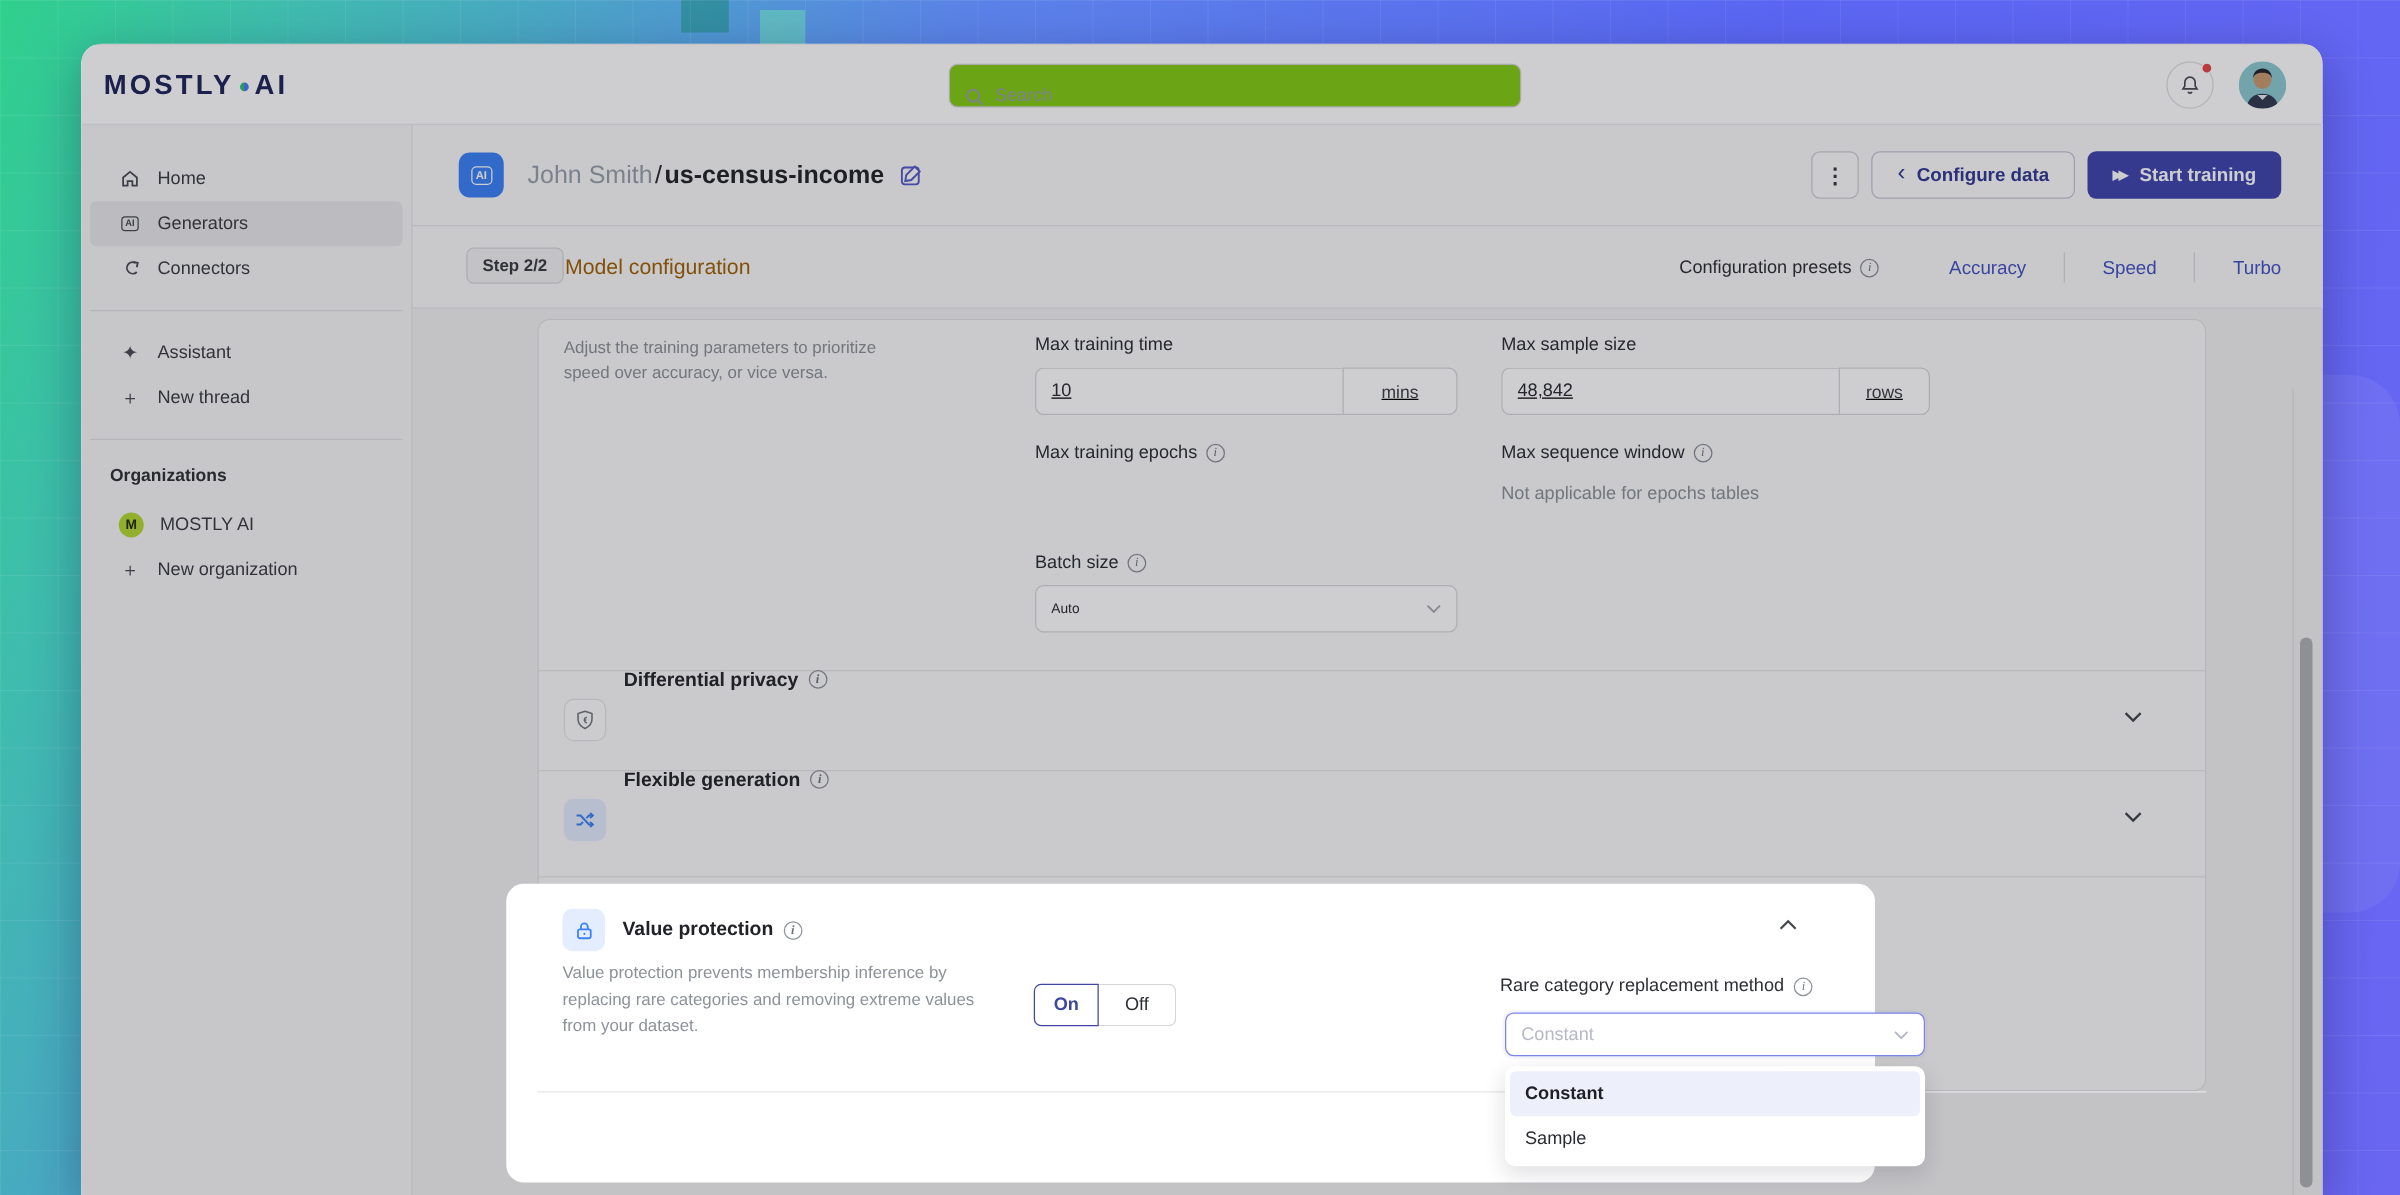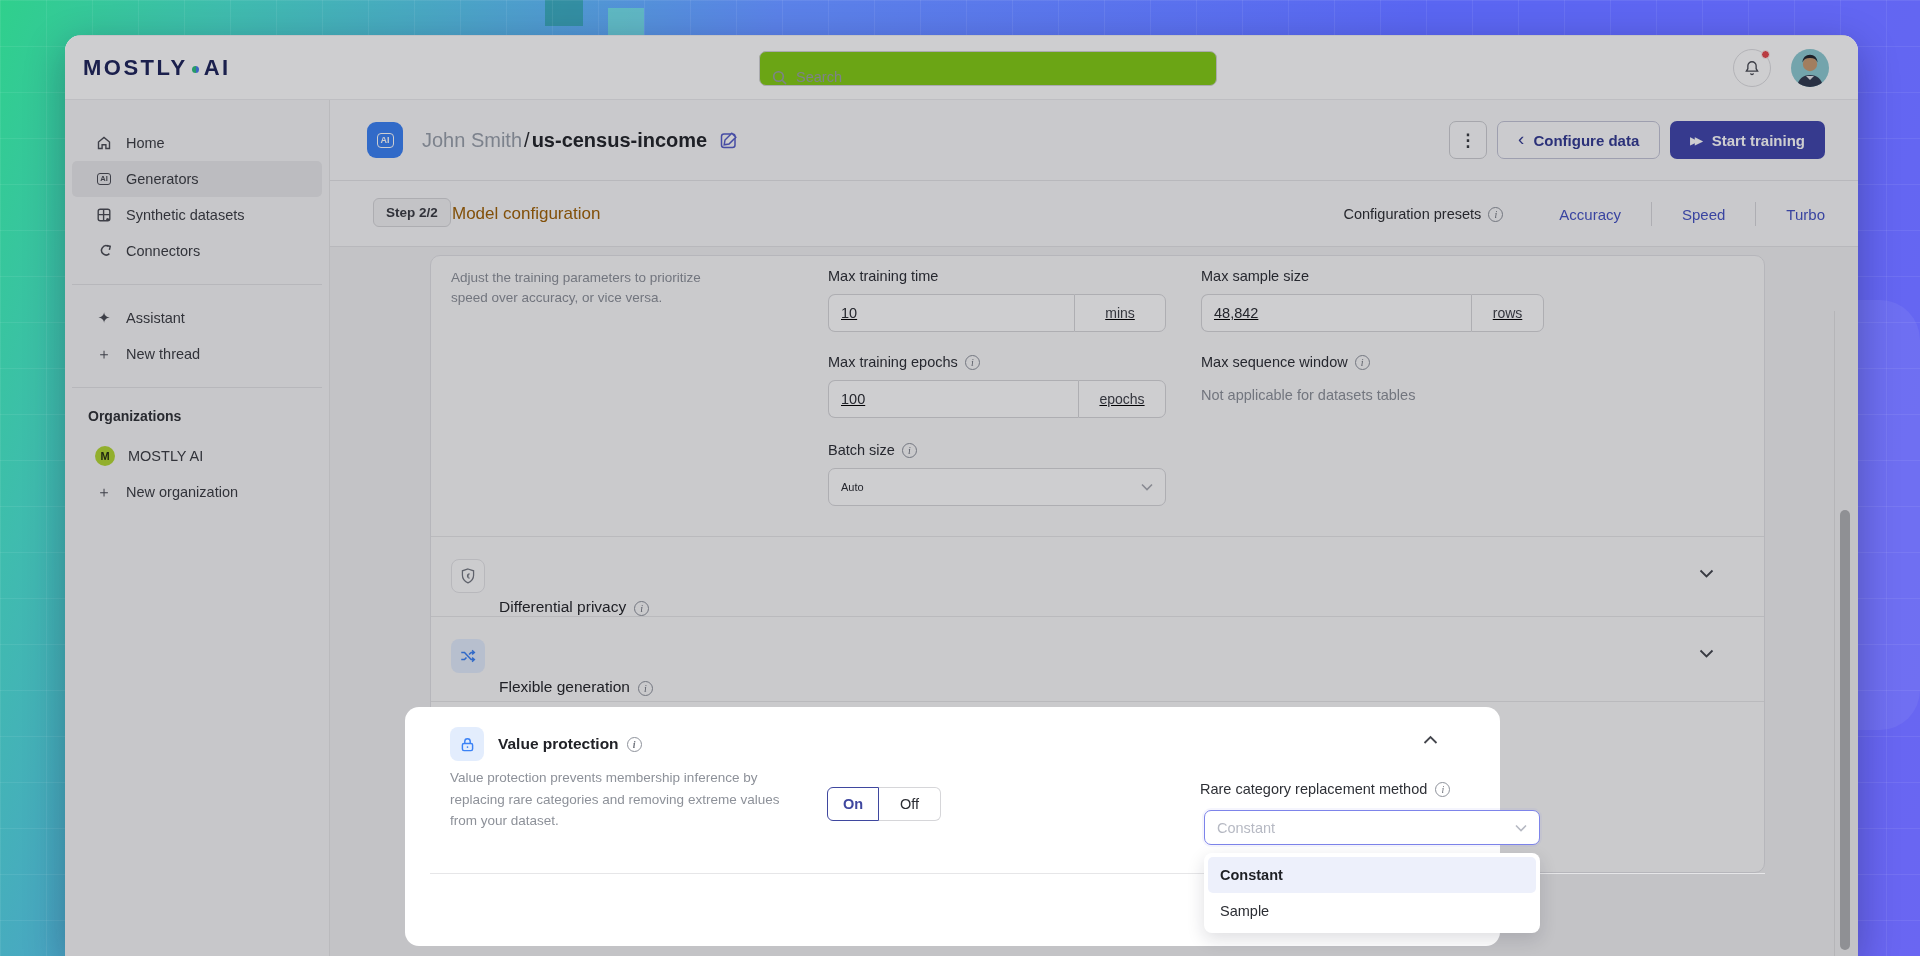--- a/index.html
+++ b/index.html
@@ -84,21 +84,21 @@
   .fgroup{ position:absolute; display:flex; height:38px;text-decoration:underline; }
   .fgroup input{ flex:1; min-width:0; border:1px solid #d7d7da; border-right:none; border-radius:7px 0 0 7px; background:#fff; padding:0 12px; font-size:14.5px; color:#2b2d33; outline:none; }
   .addon{ border:1px solid #d7d7da; border-radius:0 7px 7px 0; display:flex; align-items:center; justify-content:center; font-size:14px; color:#3f4148; background:#fff; }
   .note{ position:absolute; font-size:14.5px; color:#8d9199; }
   .selectbox{ position:absolute; height:38px; border:1px solid #d7d7da; border-radius:7px; background:#fff; display:flex; align-items:center; padding:0 12px; font-size:11px; color:#2b2d33; justify-content:space-between; cursor:pointer; }
   .hr{ position:absolute; left:0; right:0; height:1px; background:#e6e6e8; }
   .secrow{ position:absolute; left:0; right:0; height:80px; cursor:pointer; }
   .sec-ic{ position:absolute; left:20px; top:23px; width:34px; height:34px; border-radius:8px; display:flex; align-items:center; justify-content:center; }
   .sec-ic.gray{ background:#fdfdfd; border:1px solid #e4e4e7; }
   .sec-ic.blue{ background:#e3edfd; }
-  .sec-label{ position:absolute; left:68px; top:0; height:80px; display:flex; align-items:flex-end; gap:8px; font-size:15.5px; font-weight:400; color:#26272b; }
+  .sec-label{ position:absolute; left:68px; top:0; height:80px; display:flex; align-items:flex-start; gap:8px; font-size:15.5px; font-weight:700; color:#26272b; }
   .sec-chev{ position:absolute; right:50px; top:33px; }
 
   .info{ width:15px; height:15px; border-radius:50%; border:1px solid #8e929b; color:#6e727b; font-size:10px; font-family:"Liberation Serif",serif; font-style:italic; display:inline-flex; align-items:center; justify-content:center; flex:none; }
 
   
   .spotlight{ position:absolute; left:340px; top:672px; width:1095px; height:239px; background:#ffffff; border-radius:14px; z-index:60;padding-left:32px; }
   .vp-ic{ position:absolute; left:45px; top:20px; width:34px; height:34px; border-radius:8px; background:#e3edfd; display:flex; align-items:center; justify-content:center; }
   .vp-title{ position:absolute; left:93px; top:20px; height:34px; display:flex; align-items:center; gap:8px; font-size:15.5px; font-weight:600; color:#212227; }
   .vp-chev{ position:absolute; right:62px; top:28px; cursor:pointer; }
   .vp-desc{ position:absolute; left:45px; top:60px; width:335px; font-size:13.5px; line-height:1.6; color:#8d9199; }
@@ -171,30 +171,20 @@
             <path d="M2.5 7L8 2.5 13.5 7v6.5h-3.6V9.8H6.1v3.7H2.5z"></path>
           </svg>
       </span>
       <span>Home</span>
     </div>
     <div class="nav-item active">
       <span class="nav-icon">
           <span class="chip-mini">AI</span>
         </span>
       <span>Generators</span>
-    </div>
-    <div class="nav-item">
-      <span class="nav-icon">
-        <svg width="16" height="16" viewBox="0 0 16 16" fill="none" stroke="#4b4d55" stroke-width="1.4">
-            <rect x="2.2" y="2.2" width="11.6" height="11.6" rx="2"></rect>
-            <path d="M2.2 7.6h11.6M7.6 2.2v11.6"></path>
-            <circle cx="11.6" cy="12.4" r="1.5" fill="#4b4d55" stroke="none"></circle>
-          </svg>
-      </span>
-      <span>Synthetic datasets</span>
     </div>
     <div class="nav-item">
       <span class="nav-icon">
         <svg width="16" height="16" viewBox="0 0 16 16" fill="none" stroke="#4b4d55" stroke-width="1.5">
             <path d="M12.2 3.2a4.6 4.6 0 1 0 1.2 7.4"></path>
             <path d="M10.8 2.6l3.4.8-.8 3.4"></path>
           </svg>
       </span>
       <span>Connectors</span>
     </div>
@@ -292,30 +282,26 @@
         </div>
         <div class="fgroup" style="left:770px; top:38px; width:343px;">
           <input value="48,842" style="">
           <span class="addon" style="width:73px;">rows</span>
         </div>
 
         <div class="flabel" style="left:397px; top:98px;">
           <span>Max training epochs</span>
           <span class="info">i</span>
         </div>
-        <div class="fgroup" style="left:397px; top:124px; width:338px;">
-          <input value="100" style="">
-          <span class="addon" style="width:88px;">epochs</span>
-        </div>
 
         <div class="flabel" style="left:770px; top:98px;">
           <span>Max sequence window</span>
           <span class="info">i</span>
         </div>
-        <div class="note" style="left:770px; top:131px;">Not applicable for datasets tables</div>
+        <div class="note" style="left:770px; top:131px;">Not applicable for epochs tables</div>
 
         <div class="flabel" style="left:397px; top:186px;">
           <span>Batch size</span>
           <span class="info">i</span>
         </div>
         <div class="selectbox" style="left:397px; top:212px; width:338px;">
           <span>Auto</span>
           <span>
             <svg width="12" height="8" viewBox="0 0 12 8" fill="none" stroke="#a9abb2" stroke-width="1.6">
                 <polyline points="1,1.5 6,6.5 11,1.5"></polyline>

